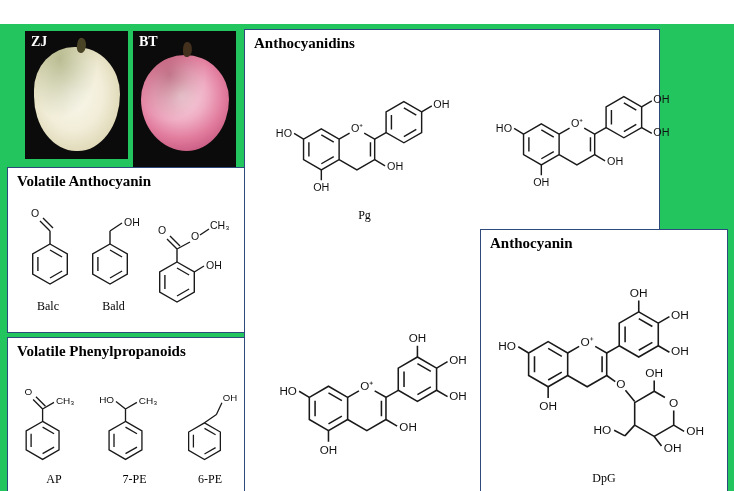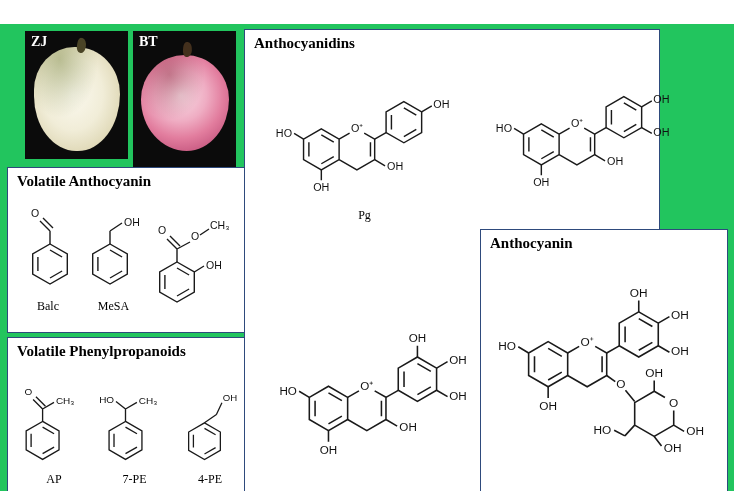--- a/index.html
+++ b/index.html
@@ -60,21 +60,21 @@
           <text class="atom" x="19" y="23" text-anchor="middle">O</text>
         </svg>
         <figcaption class="cap">Balc</figcaption>
       </figure>
       <figure>
         <svg class="mol" width="64" height="100" viewBox="0 0 64 100">
           <use href="#benz" x="28" y="70"></use>
           <path d="M28,50 L28,37 M28,37 L40,29"></path>
           <text class="atom" x="42" y="32">OH</text>
         </svg>
-        <figcaption class="cap">MeSA</figcaption>
+        <figcaption class="cap">Bald</figcaption>
       </figure>
       <figure>
         <svg class="mol" width="96" height="100" viewBox="0 0 96 100">
           <use href="#benz" x="30" y="72"></use>
           <path d="M30,52 L30,39 M30,39 L20,29 M33,36 L23,26 M30,39 L43,32 M53,25 L62,19 M47.3,62 L57,56"></path>
           <text class="atom" x="15" y="24" text-anchor="middle">O</text>
           <text class="atom" x="48" y="30" text-anchor="middle">O</text>
           <text class="atom" x="63" y="19">CH₃</text>
           <text class="atom" x="59" y="59">OH</text>
         </svg>
@@ -102,21 +102,21 @@
           <text class="atom" x="44" y="34">CH₃</text>
         </svg>
         <figcaption class="cap">7-PE</figcaption>
       </figure>
       <figure>
         <svg class="mol" width="66" height="103" viewBox="0 0 72 112">
           <use href="#benz" x="30" y="84"></use>
           <path d="M30,64 L43,55 M43,55 L49,42"></path>
           <text class="atom" x="50" y="40">OH</text>
         </svg>
-        <figcaption class="cap">4-PE</figcaption>
+        <figcaption class="cap">6-PE</figcaption>
       </figure>
     </div>
   </div>
 
   <div class="box" style="left:244px;top:5px;width:416px;height:482px">
     <div class="box-title">Anthocyanidins</div>
   </div>
 
   <figure class="fig" style="left:272px;top:45px;width:185px">
     <svg class="mol" width="185" height="134" viewBox="0 0 180 130">
@@ -181,15 +181,16 @@
       <text class="atom" x="112.5" y="99" text-anchor="middle">O</text>
       <text class="atom" x="128.3" y="18" text-anchor="middle">OH</text>
       <text class="atom" x="157" y="38">OH</text>
       <text class="atom" x="157" y="70">OH</text>
       <text class="atom" x="159.3" y="116" text-anchor="middle">O</text>
       <text class="atom" x="142" y="89.5" text-anchor="middle">OH</text>
       <text class="atom" x="170.5" y="141">OH</text>
       <text class="atom" x="150.5" y="156">OH</text>
       <text class="atom" x="104" y="140" text-anchor="end">HO</text>
     </svg>
+    <figcaption class="cap">DpG</figcaption>
   </figure>
 
 </div>
 
 </body></html>

